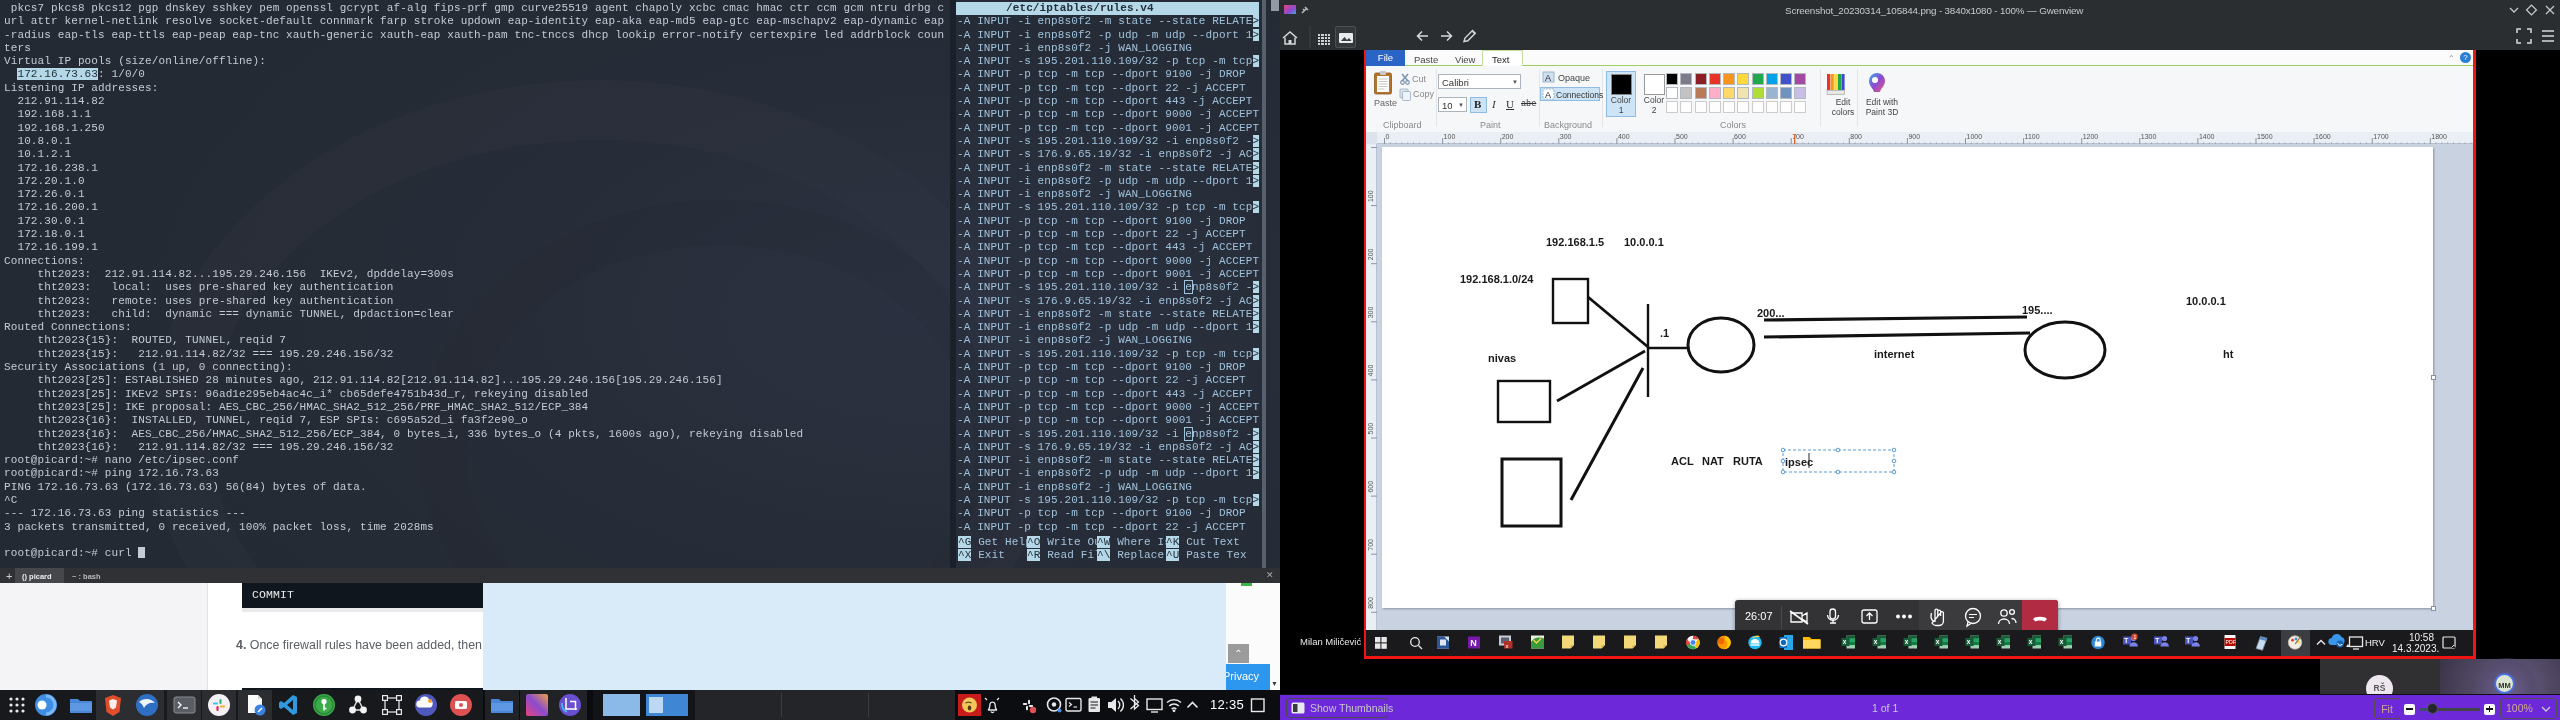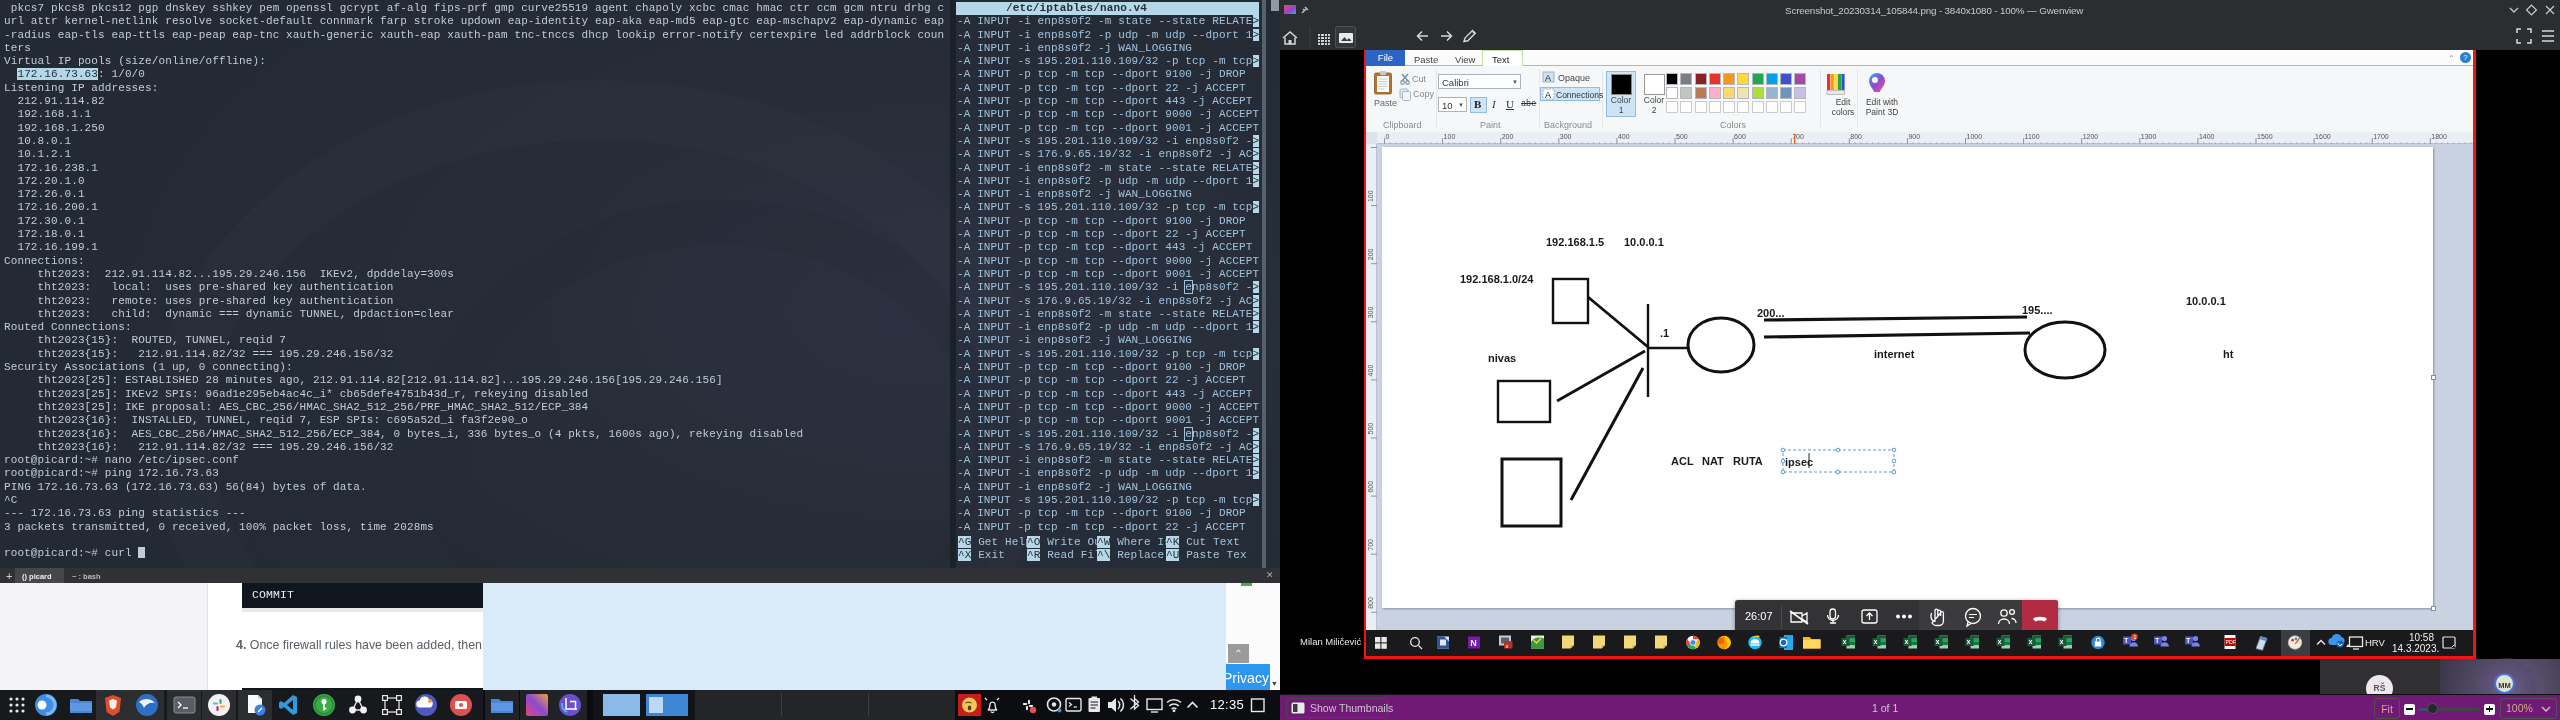--- a/index.html
+++ b/index.html
@@ -48,21 +48,21 @@
 root@picard:~# nano /etc/ipsec.conf
 root@picard:~# ping 172.16.73.63
 PING 172.16.73.63 (172.16.73.63) 56(84) bytes of data.
 ^C
 --- 172.16.73.63 ping statistics ---
 3 packets transmitted, 0 received, 100% packet loss, time 2028ms
 
 root@picard:~# curl <span style="display:inline-block;width:7px;height:11px;background:#c3cbd6;vertical-align:-2px"></span></pre>
 <div class="a" style="left:950px;top:0;width:6px;height:568px;background:#1b212b"></div>
 <div class="a" style="left:956px;top:2px;width:303px;height:13.3px;background:#b5d8e9"></div>
-<pre class="a" style="left:1006px;top:2px;color:#233039;font-weight:bold">/etc/iptables/nano.v4</pre>
+<pre class="a" style="left:1006px;top:2px;color:#233039;font-weight:bold">/etc/iptables/rules.v4</pre>
 <pre class="a" style="left:957px;top:15.3px;color:#9fc2dd">-A INPUT -i enp8s0f2 -m state --state RELATE<span class="hl">&gt;</span>
 -A INPUT -i enp8s0f2 -p udp -m udp --dport 1<span class="hl">&gt;</span>
 -A INPUT -i enp8s0f2 -j WAN_LOGGING
 -A INPUT -s 195.201.110.109/32 -p tcp -m tcp<span class="hl">&gt;</span>
 -A INPUT -p tcp -m tcp --dport 9100 -j DROP
 -A INPUT -p tcp -m tcp --dport 22 -j ACCEPT
 -A INPUT -p tcp -m tcp --dport 443 -j ACCEPT
 -A INPUT -p tcp -m tcp --dport 9000 -j ACCEPT
 -A INPUT -p tcp -m tcp --dport 9001 -j ACCEPT
 -A INPUT -s 195.201.110.109/32 -i enp8s0f2 -<span class="hl">&gt;</span>
@@ -122,21 +122,21 @@
 <div class="a" style="left:242px;top:25px;width:241px;height:4px;background:#e9e9ec"></div>
 <div class="a" style="left:236px;top:55px;color:#5a6066;font-size:12.4px"><b>4.</b> Once firewall rules have been added, then ap</div>
 <div class="a" style="left:242px;top:105px;width:241px;height:2px;background:#10161e"></div>
 <div class="a" style="left:896px;top:5px;width:7px;height:7px;border-radius:50%;background:#35c24a"></div>
 
 <div class="a" style="left:483px;top:0;width:743px;height:107px;background:#d9ebf8"></div>
 <div class="a" style="left:1226px;top:0;width:54px;height:107px;background:#fbfbfc"></div>
 <div class="a" style="left:1241px;top:0;width:11px;height:3px;background:#3bb54a"></div>
 <div class="a" style="left:1228px;top:61px;width:21px;height:19px;background:#9b9b9b;color:#fff;font-size:10px;text-align:center;line-height:19px">⌃</div>
 <div class="a" style="left:1226px;top:81px;width:44px;height:26px;background:#2d96ef;overflow:hidden">
-        <div class="a" style="left:-3px;top:6px;color:#fff;font-size:14px">Privacy</div>
+        <div class="a" style="left:-3px;top:6px;color:#fff;font-size:11px">Privacy</div>
       </div>
 <div class="a" style="left:1271px;top:97px;color:#3a3f44;font-size:7px">▼</div>
 </div>
 <div class="a" style="left:0;top:690px;width:1280px;height:30px;background:#17191d">
 <div class="a" style="left:483px;top:0;width:110px;height:30px;background:#0a0c0f"></div>
 <div class="a" style="left:593px;top:0;width:102px;height:30px;background:#121417"></div>
 <div class="a" style="left:695px;top:0;width:260px;height:30px;background:#232529"></div>
 <div class="a" style="left:781px;top:3px;width:1px;height:24px;background:#3b3d41"></div>
 <div class="a" style="left:868px;top:3px;width:1px;height:24px;background:#3b3d41"></div>
 <div class="a" style="left:955px;top:0;width:325px;height:30px;background:#0b0d10"></div>
@@ -867,21 +867,21 @@
       <rect x="1" y="1" width="12" height="11" rx="1" fill="none" stroke="#e8e8e8" stroke-width="1.2"></rect>
       <path d="M9 12l2-3 3 3z" fill="#1a1a1c"></path>
       <path d="M9.5 11.5l2.5-2.5" stroke="#e8e8e8" stroke-width="1"></path>
     </svg>
 <div class="a" style="left:20px;top:636px;color:#e8e8e8;font-size:9.5px">Milan Miličević</div>
 <div class="a" style="left:1040px;top:659px;width:120px;height:35px;background:#303032"></div>
 <div class="a" style="left:1160px;top:659px;width:120px;height:35px;background:radial-gradient(circle at 60% 90%,#6a6080 0%,#514964 50%,#3a3448 100%)"></div>
 <div class="a" style="left:1086px;top:675px;width:27px;height:27px;border-radius:50%;background:#efe7f0;color:#555;font-size:8.5px;font-weight:bold;text-align:center;line-height:27px">RŠ</div>
 <div class="a" style="left:1195px;top:658px;width:64px;height:62px;border-radius:50%;background:radial-gradient(circle,#6b5f8a 0%,#554c6e 60%,rgba(60,53,78,0) 75%)"></div>
 <div class="a" style="left:1214px;top:673px;width:21px;height:21px;border-radius:50%;background:#dde6d2;border:2px solid #4a6ee0;color:#333;font-size:7.5px;font-weight:bold;text-align:center;line-height:21px">MM</div>
-<div class="a" style="left:0;top:694px;width:1280px;height:26px;background:#701a75;border-top:1px solid #0e1012">
+<div class="a" style="left:0;top:694px;width:1280px;height:26px;background:#6d28d9;border-top:1px solid #0e1012">
 <div class="a" style="left:6px;top:3px;width:102px;height:20px;border:1px solid #46494d;border-radius:3px"></div>
 <svg class="a" style="left:11px;top:7px" width="14" height="12">
         <rect x="0.5" y="0.5" width="13" height="11" rx="1.5" fill="#e8eaec"></rect>
         <rect x="2" y="2" width="4.5" height="8" fill="#3a3d40"></rect>
       </svg>
 <div class="a" style="left:30px;top:7px;color:#c8cacc;font-size:10.5px">Show Thumbnails</div>
 <div class="a" style="left:592px;top:7px;color:#c8cacc;font-size:10.5px">1 of 1</div>
 <div class="a" style="left:1094px;top:3px;width:26px;height:21px;border:1px solid #55504a;border-radius:3px;color:#ccab89;font-size:10.5px;text-align:center;line-height:21px">Fit</div>
 <div class="a" style="left:1124px;top:8.5px;width:11px;height:11px;background:#fbfbfb;border-radius:2px"></div>
 <div class="a" style="left:1126.2px;top:13px;width:6.6px;height:1.8px;background:#111"></div>

